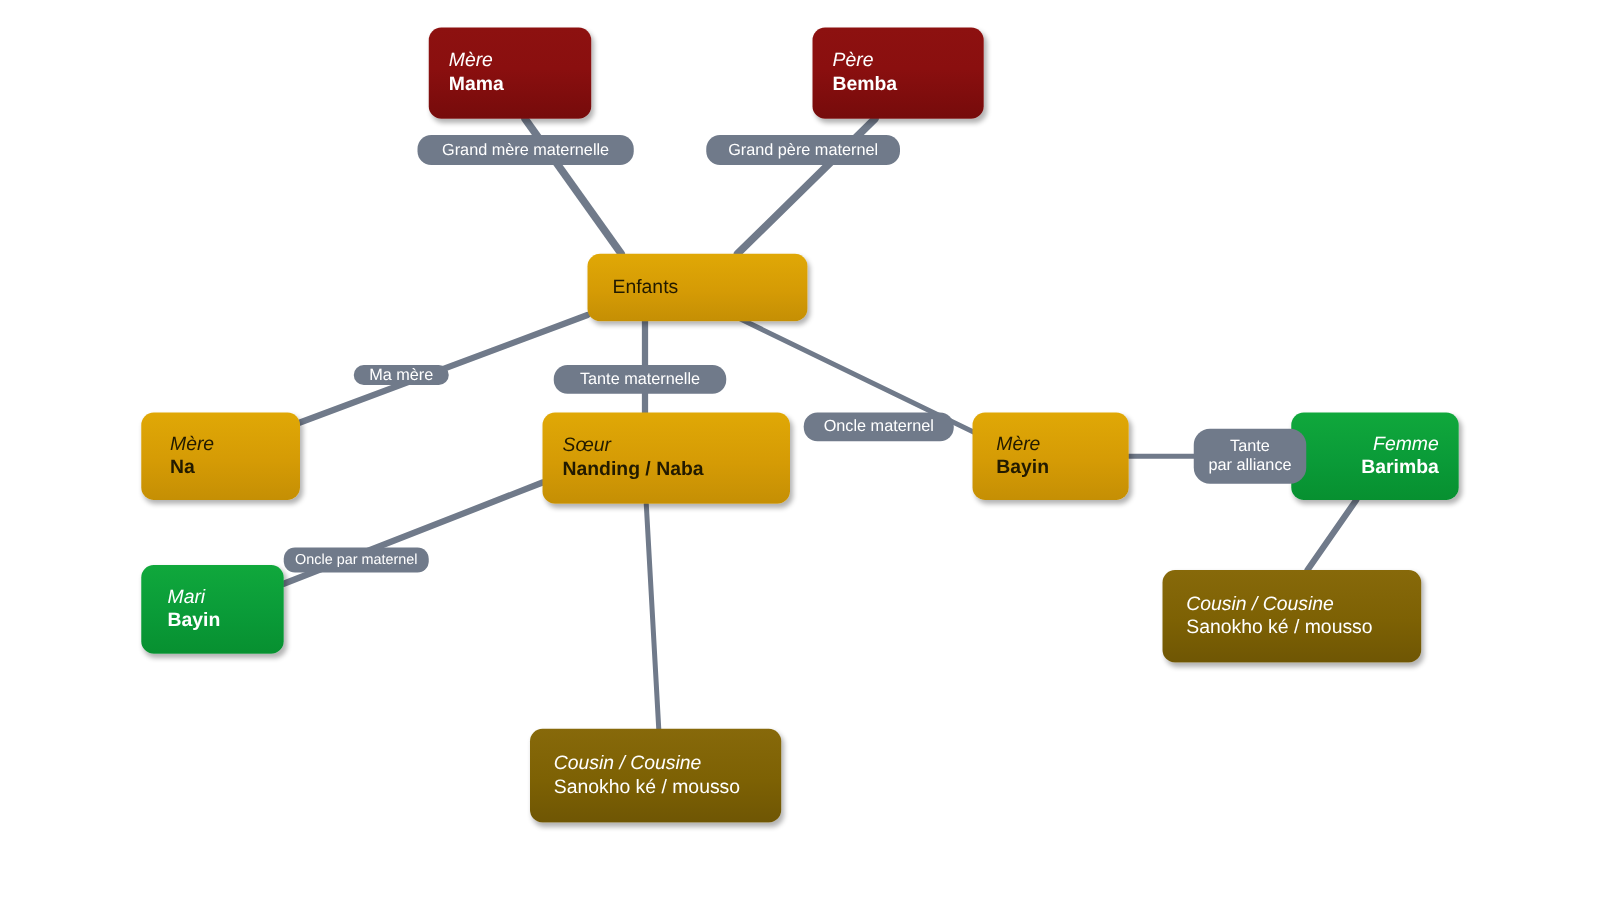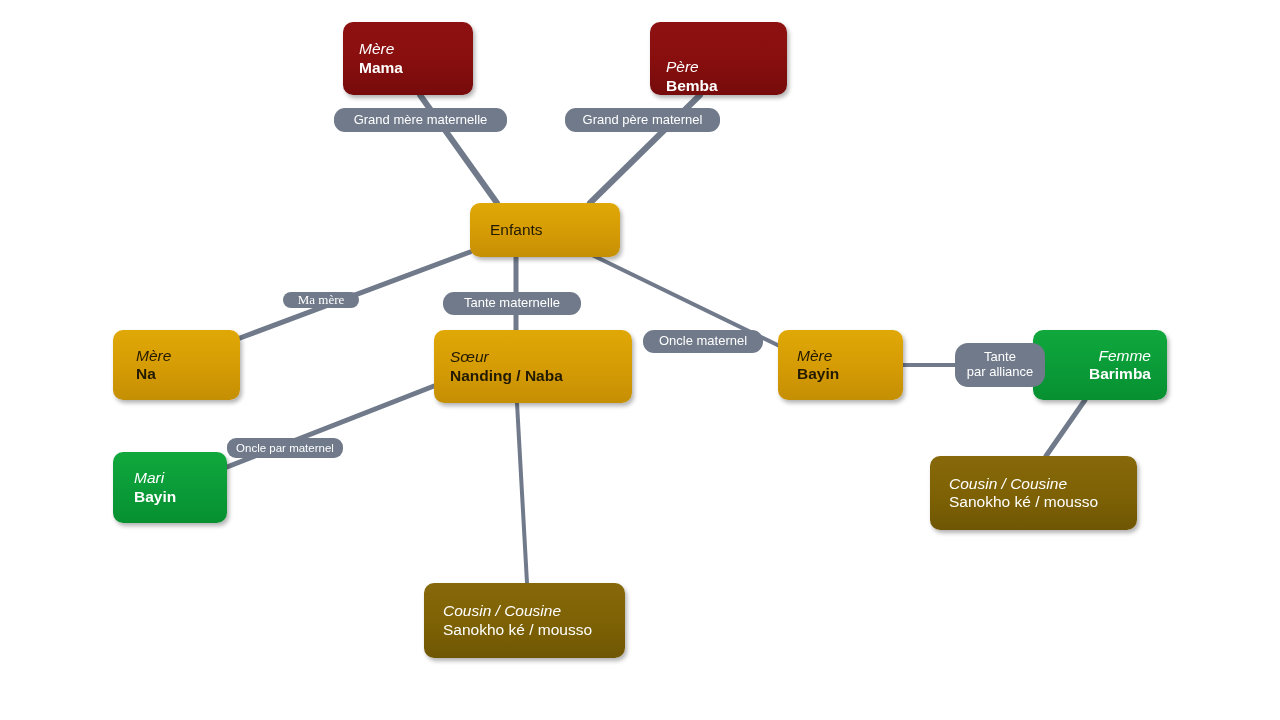--- a/index.html
+++ b/index.html
@@ -117,26 +117,26 @@
     <path d="M 517 403 L 527 583" stroke="#707a8a" stroke-width="4" fill="none" stroke-linecap="round"></path>
 
     <path d="M 1085 400 L 1046 456" stroke="#707a8a" stroke-width="5" fill="none" stroke-linecap="round"></path>
   </svg>
 
   <div class="node c-red" style="left:343px; top:22px; width:130px; height:73px;">
     <span class="role">Mère</span>
     <span class="name">Mama</span>
   </div>
 
-  <div class="node c-red" style="left:650px; top:22px; width:137px; height:73px;justify-content:flex-end;">
+  <div class="node c-red" style="left:650px; top:22px; width:137px; height:73px;">
     <span class="role">Père</span>
     <span class="name">Bemba</span>
   </div>
 
-  <div class="node c-gold" style="left:470px; top:203px; width:150px; height:54px; padding-left:20px;">
+  <div class="node c-gold" style="left:470px; top:203px; width:176px; height:54px; padding-left:20px;">
     <span class="single">Enfants</span>
   </div>
 
   <div class="node c-gold" style="left:113px; top:330px; width:127px; height:70px; padding-left:23px;">
     <span class="role">Mère</span>
     <span class="name">Na</span>
   </div>
 
   <div class="node c-green" style="left:113px; top:432px; width:114px; height:71px; padding-left:21px;margin-top:20px;">
     <span class="role">Mari</span>
@@ -165,21 +165,21 @@
 
   <div class="node c-olive" style="left:930px; top:456px; width:207px; height:74px; padding-left:19px;">
     <span class="role">Cousin / Cousine</span>
     <span class="name" style="font-weight:normal;">Sanokho ké / mousso</span>
   </div>
 
   <div class="elabel" style="left:334px; top:108px; width:173px; height:24px;">Grand mère maternelle</div>
 
   <div class="elabel" style="left:565px; top:108px; width:155px; height:24px;">Grand père maternel</div>
 
-  <div class="elabel" style="left:283px; top:292px; width:76px; height:16px;font-family:Liberation Serif, serif;">Ma mère</div>
+  <div class="elabel" style="left:283px; top:292px; width:76px; height:16px;">Ma mère</div>
 
   <div class="elabel" style="left:443px; top:292px; width:138px; height:23px;">Tante maternelle</div>
 
   <div class="elabel" style="left:643px; top:330px; width:120px; height:23px;">Oncle maternel</div>
 
   <div class="elabel small" style="left:227px; top:438px; width:116px; height:20px;">Oncle par maternel</div>
 
   <div class="elabel two-line" style="left:926px; top:343px; width:90px; height:44px; flex-direction:column;margin-left:29px;">
     <span>Tante</span>
     <span>par alliance</span>

